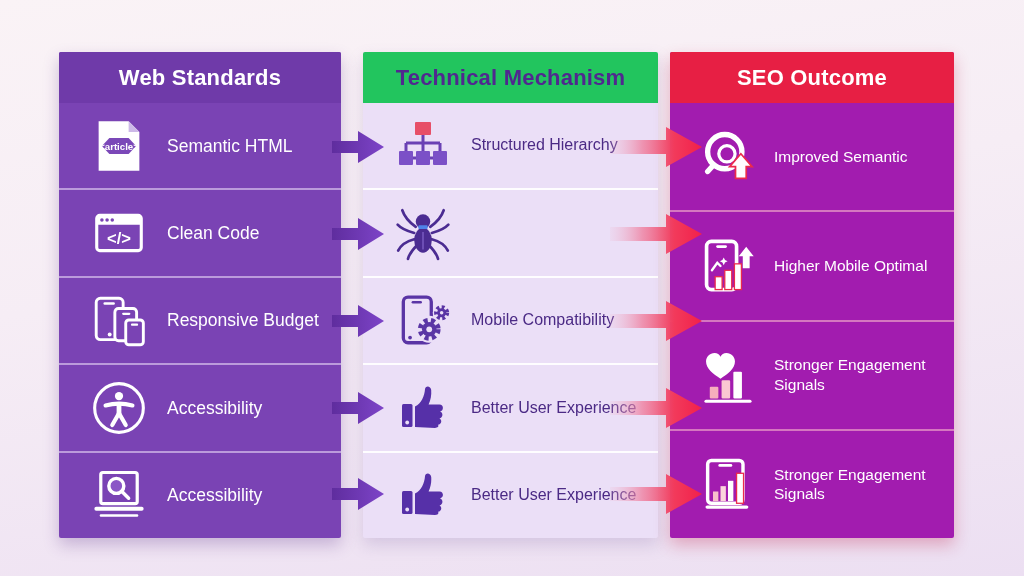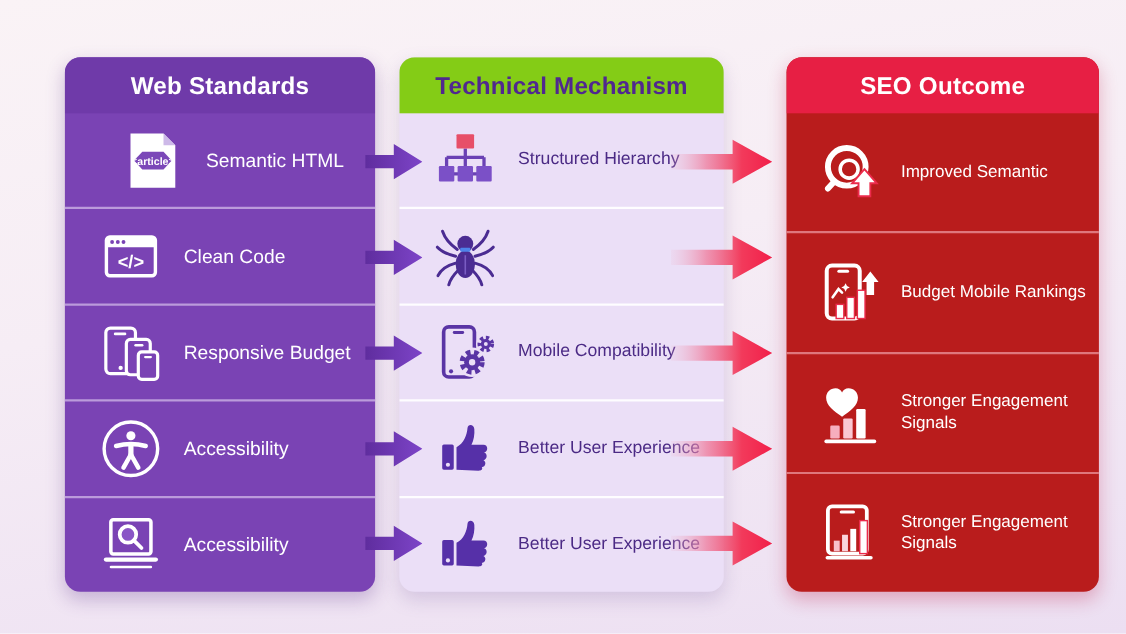--- a/index.html
+++ b/index.html
@@ -7,33 +7,33 @@
     width: 1024px; height: 576px;
     overflow: hidden;
     font-family: "Liberation Sans", sans-serif;
   }
   body {
     position: relative;
     background: linear-gradient(170deg, #faf3f6 0%, #f6edf5 42%, #ecdff2 100%);
   }
   .column {
     position: absolute; top: 52px; height: 486px;
-    border-radius: 14px; overflow: hidden;
+    border-radius: 2px; overflow: hidden;
     display: flex; flex-direction: column;
   }
   .c1 { left: 59px;  width: 282px; background: #7a43b4; box-shadow: 0 7px 16px rgba(90,45,135,.28); }
   .c2 { left: 363px; width: 295px; background: #ebdff7; box-shadow: 0 7px 16px rgba(120,90,160,.22); }
-  .c3 { left: 715px; width: 284px; background: #b91c1c; box-shadow: 0 7px 16px rgba(190,25,70,.30); }
+  .c3 { left: 670px; width: 284px; background: #a21caf; box-shadow: 0 7px 16px rgba(190,25,70,.30); }
 
   .col-header {
     flex: 0 0 51px; display: flex; align-items: center; justify-content: center;
     font-size: 22px; font-weight: 700; letter-spacing: .2px;
   }
   .c1 .col-header { background: #6f3aa9; color: #ffffff; }
-  .c2 .col-header { background: #84cc16; color: #50288f; }
+  .c2 .col-header { background: #22c55e; color: #50288f; }
   .c3 .col-header { background: #e71f44; color: #ffffff; }
 
   .row { flex: 1 1 0; display: flex; align-items: center; padding-left: 24px; gap: 12px; }
   .c1 .row { border-top: 2px solid rgba(240,228,252,.55); color: #ffffff; }
   .c2 .row { border-top: 2px solid rgba(255,255,255,.92); color: #4b2a85; }
   .c3 .row { border-top: 2px solid rgba(255,195,205,.55); color: #ffffff; }
 
   .icon-box { flex: 0 0 72px; display: flex; align-items: center; justify-content: center; }
   .c3 .icon-box { flex-basis: 68px; }
   .row-label { font-size: 17.5px; font-weight: 400; line-height: 1.28; padding-right: 8px; }
@@ -66,21 +66,21 @@
       </linearGradient>
     </defs>
   </svg>
 </div>
 
 <section class="column c1">
   <div class="col-header">
     <span>Web Standards</span>
   </div>
 
-  <div class="row" style="border-top:none;justify-content:center;">
+  <div class="row" style="border-top:none;">
     <span class="icon-box">
       <svg width="60" height="60" viewBox="0 0 56 56" aria-hidden="true">
         <path d="M9 5 H37 L47 15 V51 H9 Z" fill="#ffffff"></path>
         <path d="M37 5 V15 H47 Z" fill="#cdb9e8"></path>
         <polygon points="12,28 19,20.5 37,20.5 44,28 37,35.5 19,35.5" fill="#7b48b8"></polygon>
         <text x="28" y="31.5" text-anchor="middle" font-size="9" font-weight="700" fill="#ffffff" font-family="Liberation Sans, sans-serif">&lt;article&gt;</text>
       </svg>
     </span>
     <span class="row-label">Semantic HTML</span>
   </div>
@@ -250,21 +250,21 @@
         <rect x="8" y="5" width="28" height="45" rx="4.5" fill="none" stroke="#ffffff" stroke-width="3.4"></rect>
         <rect x="17" y="8.6" width="10" height="2.6" rx="1.3" fill="#ffffff"></rect>
         <path d="M13 32 L18 25 L21 28" stroke="#ffffff" stroke-width="2.2" fill="none" stroke-linecap="round"></path>
         <path d="M24 20 l1.2 2.4 2.4 1.2 -2.4 1.2 -1.2 2.4 -1.2 -2.4 -2.4 -1.2 2.4 -1.2 Z" fill="#ffffff"></path>
         <rect x="16" y="38" width="6.5" height="12" fill="#ffffff" stroke="#eb2b4b" stroke-width="1.2"></rect>
         <rect x="25" y="32" width="6.5" height="18" fill="#ffffff" stroke="#eb2b4b" stroke-width="1.2"></rect>
         <rect x="34" y="26" width="6.5" height="24" fill="#ffffff" stroke="#eb2b4b" stroke-width="1.2"></rect>
         <path d="M45 10 L52 19 H48.2 V30 H41.8 V19 H38 Z" fill="#ffffff"></path>
       </svg>
     </span>
-    <span class="row-label">Budget Mobile Rankings</span>
+    <span class="row-label">Higher Mobile Optimal</span>
   </div>
 
   <div class="row">
     <span class="icon-box">
       <svg width="60" height="60" viewBox="0 0 56 56" aria-hidden="true">
         <path d="M21 31.5 C14 27 7.5 22 7.5 15.5 C7.5 11 11 7.5 15.5 7.5 C18 7.5 20.2 9 21 11 C21.8 9 24 7.5 26.5 7.5 C31 7.5 34.5 11 34.5 15.5 C34.5 22 28 27 21 31.5 Z" fill="#ffffff"></path>
         <rect x="11" y="39" width="8" height="11" rx="1" fill="#f6aebd"></rect>
         <rect x="22" y="33" width="8" height="17" rx="1" fill="#fac7d2"></rect>
         <rect x="33" y="25" width="8" height="25" rx="1" fill="#ffffff"></rect>
         <rect x="6" y="51" width="44" height="3" rx="1.5" fill="#ffffff"></rect>

